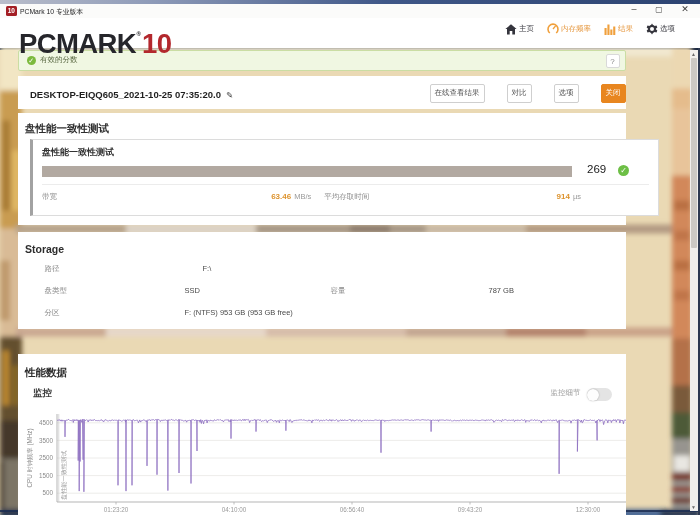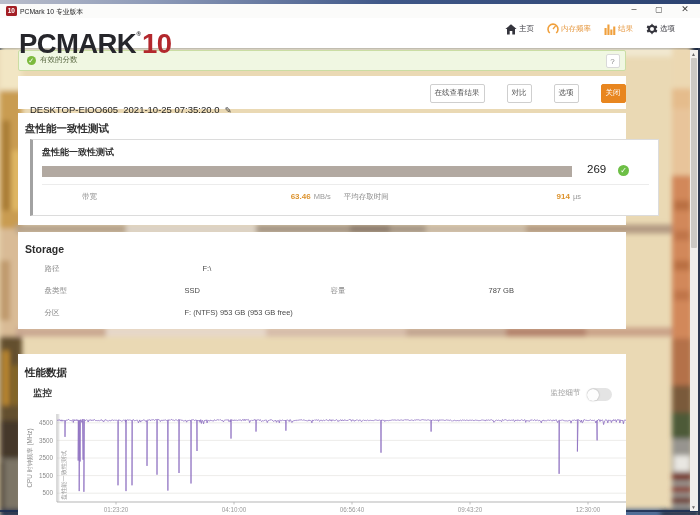--- a/index.html
+++ b/index.html
@@ -38,21 +38,21 @@
 
   .greenbar { top:49.5px; height:21.5px; background:#f0f7e2; border:1px solid #cadda3; border-radius:2px;
       display:flex; align-items:center; padding:0 8px; }
   .check-sm { width:9.5px; height:9.5px; border-radius:50%; background:#7cba3d; color:#fff; font-size:7px;
       line-height:10px; text-align:center; flex:none; }
   .greenbar .gtext { font-size:7.5px; color:#5c6b45; margin-left:4px; }
   .help-btn { position:absolute; right:5px; top:3.5px; width:14px; height:14px; background:#fff;
       border:1px solid #d9d9d9; border-radius:2px; font-size:8px; color:#8a8a8a; text-align:center; line-height:13px; }
 
   .titlecard { top:76px; height:33px; }
-  .result-title { position:absolute; left:12.5px; top:28px; font-size:9.5px; font-weight:normal; color:#1f1f1f; }
+  .result-title { position:absolute; left:12.5px; top:13px; font-size:9.5px; font-weight:bold; color:#1f1f1f; }
   .edit-icon { font-size:8.5px; color:#3c3c3c; margin-left:5px; }
   .rh-buttons { position:absolute; right:0; top:8px; display:flex; gap:22px; }
   .btn { height:18.5px; border:1px solid #cfcfcf; border-radius:2px; background:#fff; color:#555;
       font-size:7.5px; line-height:16.5px; padding:0 4px; white-space:nowrap; }
   .btn.primary { background:#e8861f; border-color:#e8861f; color:#fff; }
 
   .card1 { top:113px; height:112px; }
   .section-title { position:absolute; left:7.5px; top:9px; font-size:10.5px; font-weight:bold; color:#2d2d2d; }
   .testbox { position:absolute; left:12.5px; top:26px; width:629px; height:76.5px; background:#fff;
       border:1px solid #dcdcdc; border-left:3px solid #a2a2a2; }
@@ -61,21 +61,21 @@
   .scorebar { position:absolute; left:0; top:1px; width:530px; height:11px; background:#b2a9a1; }
   .scoreval { position:absolute; left:545px; top:-2px; font-size:11.5px; font-weight:normal; color:#222; }
   .check-lg { position:absolute; left:576px; top:0px; width:11px; height:11px; border-radius:50%;
       background:#6dbf45; color:#fff; font-size:8px; line-height:11px; text-align:center; }
   .statsrow { position:absolute; left:9px; right:9px; top:44px; border-top:1px solid #ececec;
       display:flex; height:24px; align-items:center; }
   .stat { display:flex; align-items:center; width:50%; }
   .stat .slabel { font-size:7.5px; color:#8a8a8a; }
   .stat .sval { margin-left:auto; font-size:8px; font-weight:bold; color:#dd932e; }
   .stat .sunit { font-size:7.5px; color:#999; margin-left:3px; }
-  .stat.s1 { width:46.5%; padding-right:13px;margin-left:40px; }
+  .stat.s1 { width:46.5%; padding-right:13px; }
   .stat.s2 { width:53.5%; padding-right:68px; }
 
   .storagecard { top:231.5px; height:97px; }
   .storagecard .section-title { top:11px; }
   .storage-grid { position:absolute; left:27px; right:9px; top:26px; font-size:7.5px; }
   .srow { display:flex; height:22px; align-items:center; }
   .scell { display:flex; width:50%; }
   .scell .flabel { width:140px; color:#8a8a8a; flex:none; }
   .scell .fvalue { color:#4a4a4a; }
   .scell.c2 .flabel { width:158px; }

